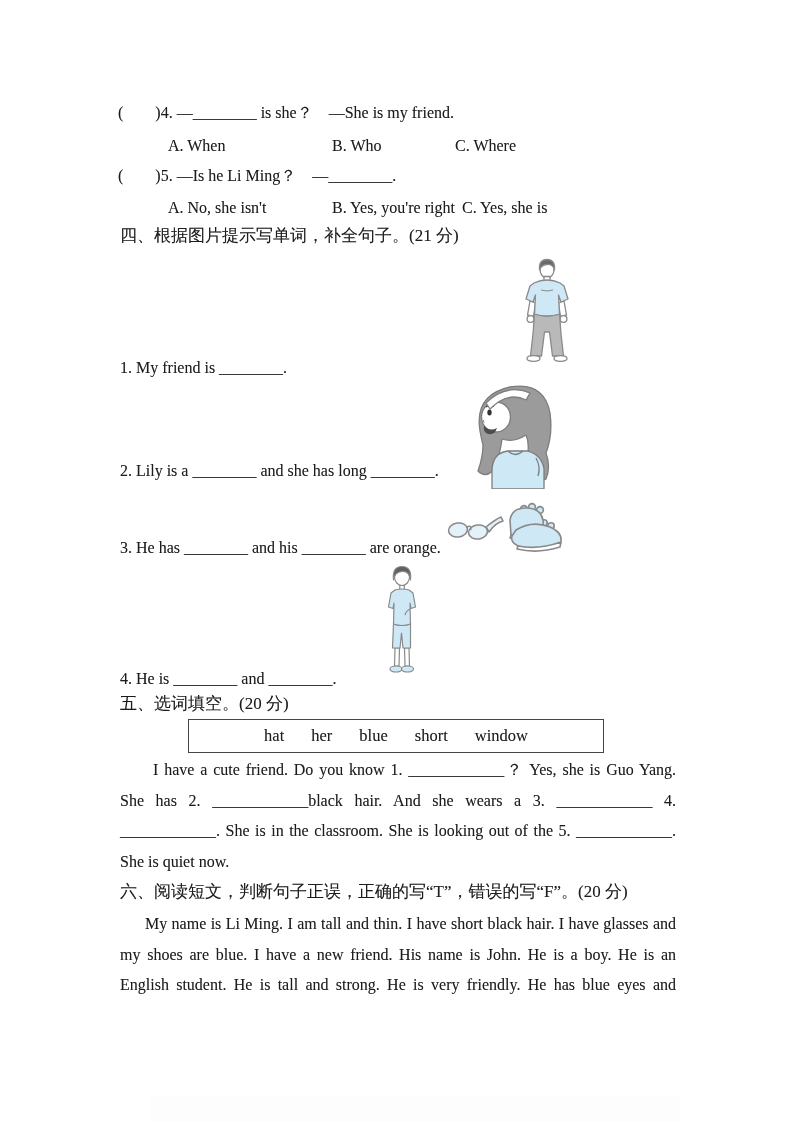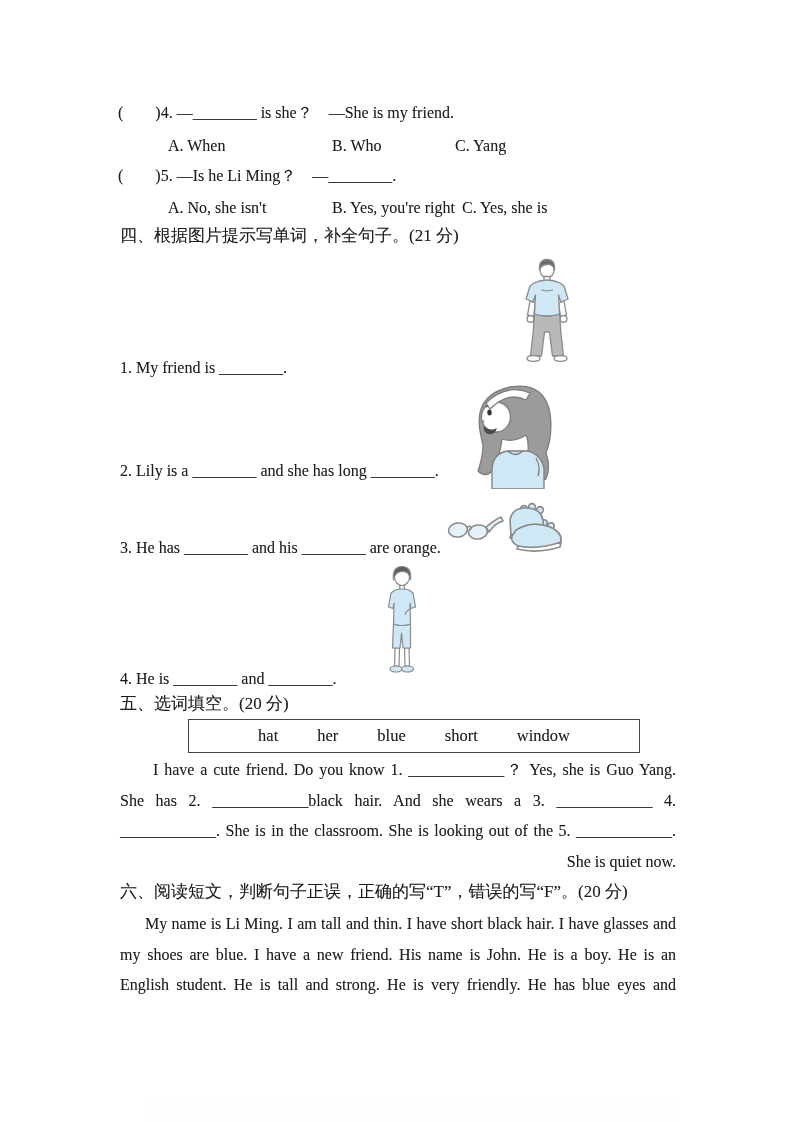--- a/index.html
+++ b/index.html
@@ -8,41 +8,41 @@
     font-family:Liberation Serif, serif;
     color:#1c1c1c;font-size:16px;overflow:hidden;
     text-shadow:0 0 .5px rgba(40,40,40,.35);
   }
   .abs{position:absolute;line-height:21px;white-space:pre-wrap;}
   .heading{font-size:17px;}
   .optrow{position:absolute;height:21px;width:520px;}
   .opt{position:absolute;top:0;line-height:21px;white-space:pre;}
   .jline{position:absolute;left:120px;width:556px;line-height:21px;
          text-align:justify;text-align-last:justify;}
-  .pline{position:absolute;left:120px;width:556px;line-height:21px;text-align:right;}
+  .pline{position:absolute;left:120px;width:556px;line-height:21px;}
   .wordbox{
-    position:absolute;left:188px;top:719px;width:452px;height:34px;
+    position:absolute;left:188px;top:719px;width:416px;height:34px;
     border:1.5px solid #454545;box-sizing:border-box;
-    display:flex;justify-content:center;align-items:center;gap:39px;
+    display:flex;justify-content:center;align-items:center;gap:27px;
     font-size:16.5px;
   }
   .illu{position:absolute;}
   .scanband{position:absolute;left:150px;top:1097px;width:530px;height:25px;
     background:#fdfdfd;border-bottom:3px solid #f2f2f2;}
 </style>
 </head>
 <body>
 
 <div class="page">
 
   <div class="abs" style="left:118px;top:102px;">(　　)4. —________ is she？　—She is my friend.</div>
   <div class="optrow" style="left:168px;top:135px;text-align:center;">
     <span class="opt" style="left:0;">A. When</span>
     <span class="opt" style="left:164px;">B. Who</span>
-    <span class="opt" style="left:287px;">C. Yang</span>
+    <span class="opt" style="left:287px;">C. Where</span>
   </div>
 
   <div class="abs" style="left:118px;top:165px;">(　　)5. —Is he Li Ming？　—________.</div>
   <div class="optrow" style="left:168px;top:197px;">
     <span class="opt" style="left:0;">A. No, she isn't</span>
     <span class="opt" style="left:164px;">B. Yes, you're right</span>
     <span class="opt" style="left:286px;margin-left:8px;">C. Yes, she is</span>
   </div>
 
   <div class="abs heading" style="left:120px;top:225px;">四、根据图片提示写单词，补全句子。(21 分)</div>

